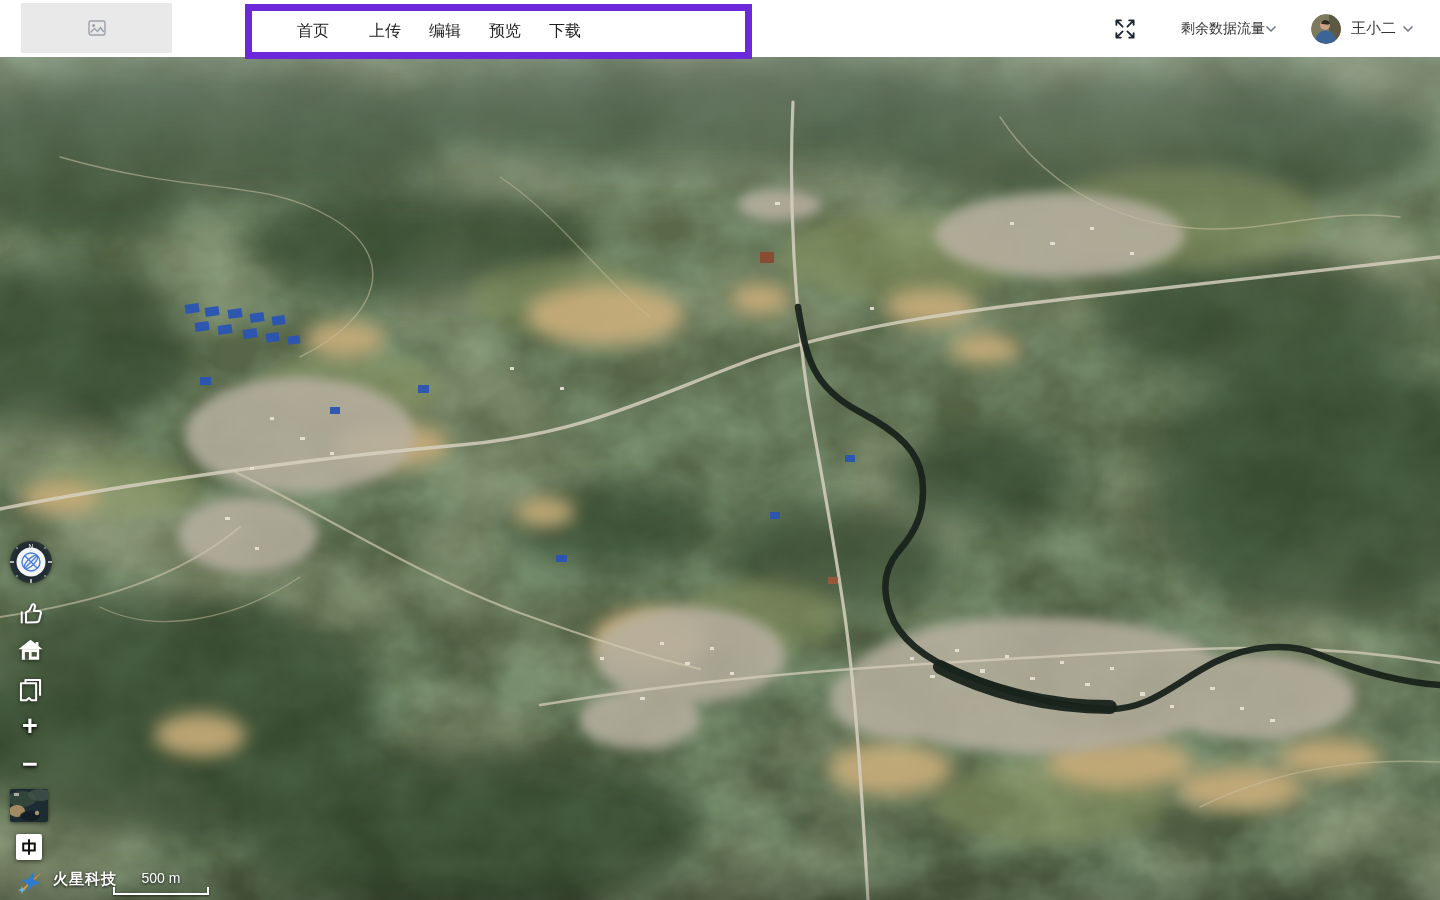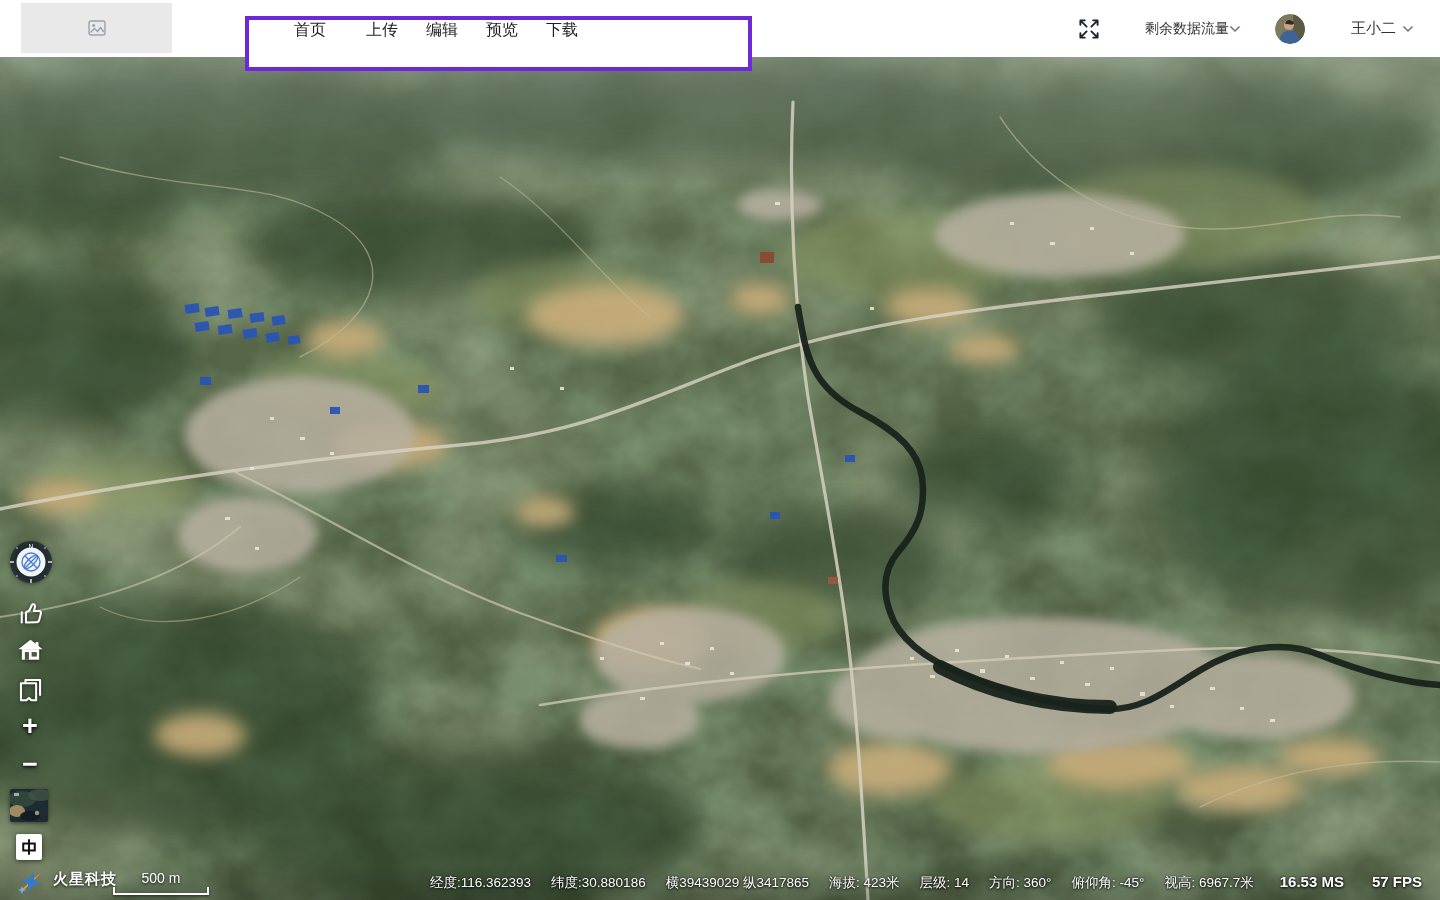--- a/index.html
+++ b/index.html
@@ -2,29 +2,29 @@
 <html><head>
 <meta charset="utf-8">
 <style>
   * { margin:0; padding:0; box-sizing:border-box; }
   html,body { width:1440px; height:900px; overflow:hidden; font-family:"Liberation Sans", sans-serif; background:#fff; }
   #app { position:relative; width:1440px; height:900px; }
 
   
   .header { position:absolute; top:0; left:0; width:1440px; height:57px; background:#ffffff; z-index:30; }
   .logo-ph { position:absolute; left:21px; top:3px; width:151px; height:50px; background:#e9e9e9; display:flex; align-items:center; justify-content:center; }
-  .nav-box { position:absolute; left:245px; top:16px; width:507px; height:55px; border:4px solid #6d28d9; background:#fff; display:flex; padding-left:45px; }
+  .nav-box { position:absolute; left:245px; top:4px; width:507px; height:55px; border:7px solid #6d28d9; background:#fff; display:flex; align-items:center; padding-left:45px; }
   .nav-item { font-size:16px; color:#1f1f1f; margin-right:28px; cursor:pointer; white-space:nowrap; }
   .nav-item:first-child { margin-right:40px; }
   .hdr-right { position:absolute; right:26px; top:0; height:57px; display:flex; align-items:center; }
   .fullscreen-btn { margin-right:44px; cursor:pointer; display:flex; }
   .traffic { display:flex; align-items:center; cursor:pointer; margin-right:34px; }
   .traffic-label { font-size:14px; color:#333; margin-right:0; }
   .avatar { width:30px; height:30px; border-radius:50%; overflow:hidden; margin-right:10px; cursor:pointer; flex:none; }
-  .user { display:flex; align-items:center; cursor:pointer;margin-left:36px; }
+  .user { display:flex; align-items:center; cursor:pointer; }
   .user-name { font-size:15px; color:#333; margin-right:6px; }
 
   
   .map { position:absolute; top:57px; left:0; width:1440px; height:843px; background:#55644a; overflow:hidden; }
   .map svg.terrain { position:absolute; top:0; left:0; }
 
   
   .ctl { position:absolute; z-index:20; filter:drop-shadow(0 1px 2px rgba(0,0,0,.55)); }
   .compass { left:8px; top:539px; width:46px; height:46px; cursor:pointer; }
   .ctl-btn { left:15px; width:30px; display:flex; justify-content:center; cursor:pointer; }
@@ -363,27 +363,15 @@
         <polygon points="8,16 9.2,19 12,20 9.2,21 8,24 6.8,21 4,20 6.8,19" fill="#6db2e8"></polygon>
       </svg>
       <span class="brand-name">火星科技</span>
     </div>
 
     <div class="scalebox">
       <div class="scale-label">500 m</div>
       <div class="scale-bracket"></div>
     </div>
 
-    <div class="stats">
-      <span class="stat">经度:116.362393</span>
-      <span class="stat">纬度:30.880186</span>
-      <span class="stat">横39439029 纵3417865</span>
-      <span class="stat">海拔: 423米</span>
-      <span class="stat">层级: 14</span>
-      <span class="stat">方向: 360°</span>
-      <span class="stat">俯仰角: -45°</span>
-      <span class="stat">视高: 6967.7米</span>
-      <span class="stat perf ms">16.53 MS</span>
-      <span class="stat perf fps">57 FPS</span>
-    </div>
   </div>
 
 </div>
 
 </body></html>

